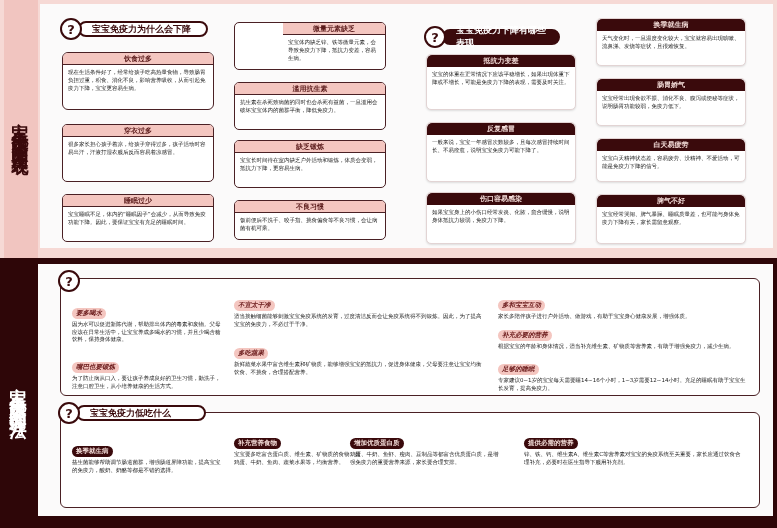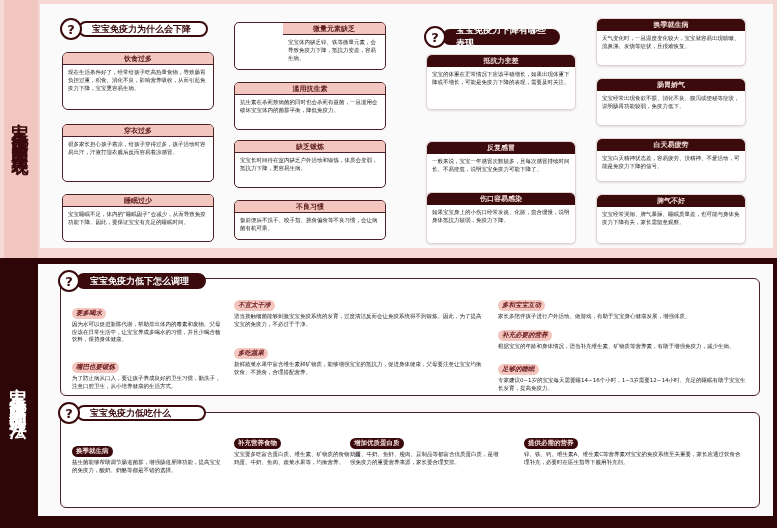--- a/index.html
+++ b/index.html
@@ -74,21 +74,21 @@
     </div>
 
     <div class="qtitle" style="left:384px; top:22px;">
       <div class="qcircle">?</div>
       <div class="qbar dark" style="width:118px;">宝宝免疫力下降有哪些表现</div>
     </div>
     <div class="card dark" style="left:386px; top:50px; width:150px; height:56px;">
       <div class="hd">抵抗力变差</div>
       <div class="bd">宝宝的体重在正常情况下应该平稳增长，如果出现体重下降或不增长，可能是免疫力下降的表现，需要及时关注。</div>
     </div>
-    <div class="card dark" style="left:386px; top:118px; width:150px; height:60px;margin-top:19px;">
+    <div class="card dark" style="left:386px; top:118px; width:150px; height:60px;">
       <div class="hd">反复感冒</div>
       <div class="bd">一般来说，宝宝一年感冒次数较多，且每次感冒持续时间长、不易痊愈，说明宝宝免疫力可能下降了。</div>
     </div>
     <div class="card dark" style="left:386px; top:188px; width:150px; height:52px;">
       <div class="hd">伤口容易感染</div>
       <div class="bd">如果宝宝身上的小伤口经常发炎、化脓，愈合缓慢，说明身体抵抗力较弱，免疫力下降。</div>
     </div>
     <div class="card dark" style="left:556px; top:14px; width:150px; height:48px;">
       <div class="hd">换季就生病</div>
       <div class="bd">天气变化时，一旦温度变化较大，宝宝就容易出现咳嗽、流鼻涕、发烧等症状，且很难恢复。</div>
@@ -109,21 +109,20 @@
 </div>
 
 <div class="bot">
   <div class="bot-side">
     <div class="vt">宝宝免疫力下降的调理方法</div>
   </div>
   <div class="bot-main">
     <div class="panel" style="left:22px; top:14px; width:700px; height:118px;"></div>
     <div class="qtitle" style="left:20px; top:6px;">
       <div class="qcircle">?</div>
-      <div class="qbar dark" style="width:130px;">宝宝免疫力低下怎么调理</div>
     </div>
     <div class="sec" style="left:34px; top:36px; width:150px;">
       <span class="tag pink">要多喝水</span>
       <p>因为水可以促进新陈代谢，帮助排出体内的毒素和废物。父母应该在日常生活中，让宝宝养成多喝水的习惯，并且少喝含糖饮料，保持身体健康。</p>
     </div>
     <div class="sec" style="left:34px; top:90px; width:150px;">
       <span class="tag pink">嘴巴也要锻炼</span>
       <p>为了防止病从口入，要让孩子养成良好的卫生习惯，勤洗手，注意口腔卫生，从小培养健康的生活方式。</p>
     </div>
     <div class="sec" style="left:196px; top:28px; width:250px;">

